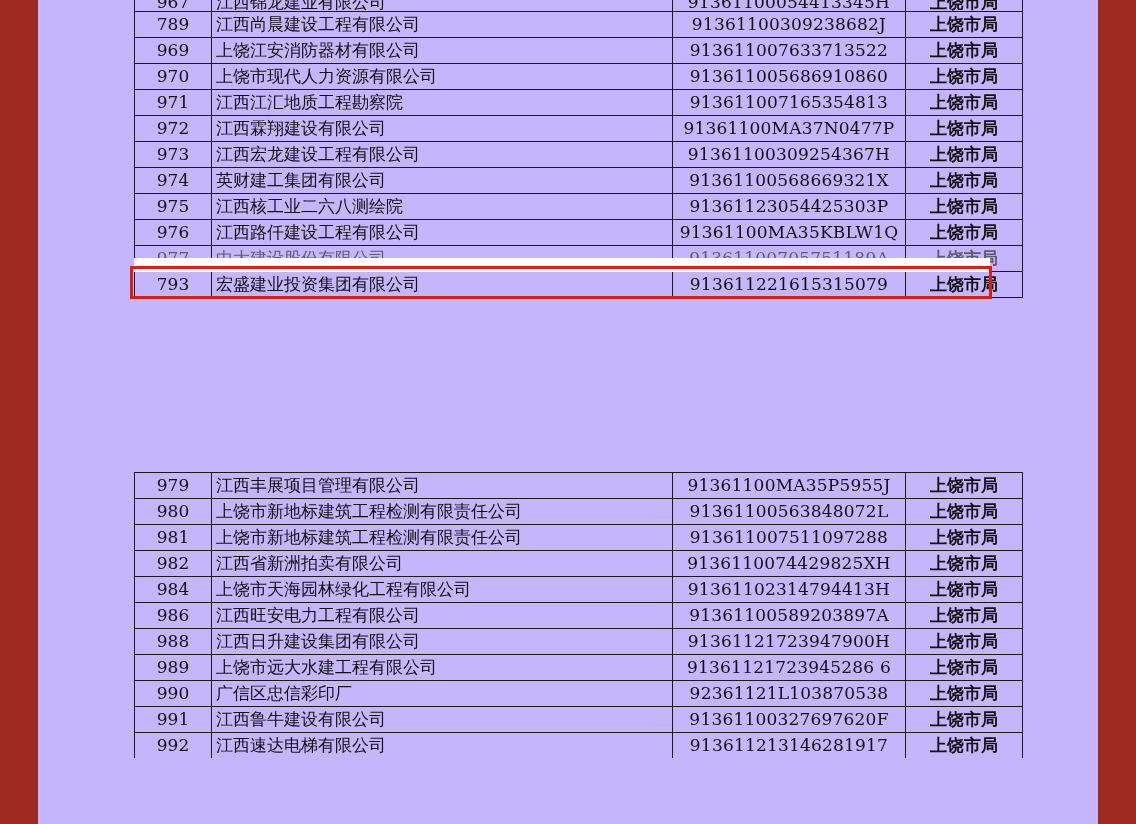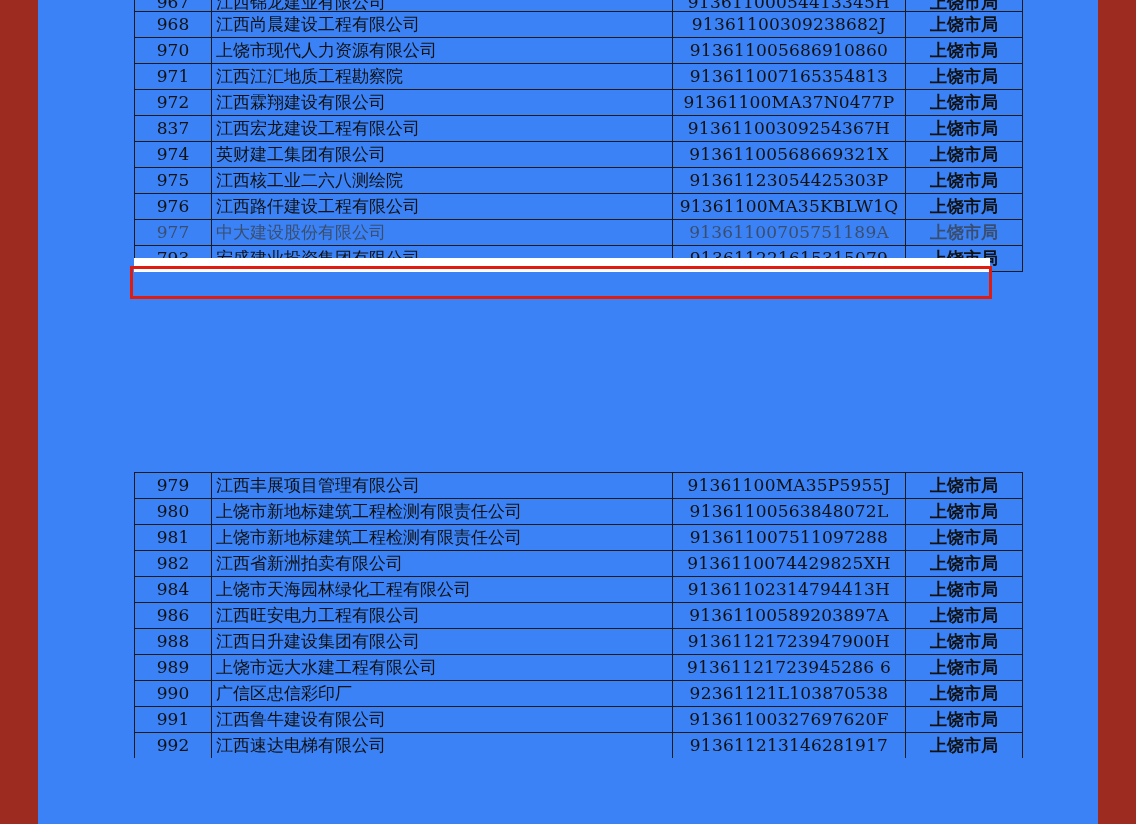--- a/index.html
+++ b/index.html
@@ -24,21 +24,21 @@
   }
   .frame-bar.left  { left: 0; }
   .frame-bar.right { right: 0; }
 
   .page {
     position: absolute;
     left: 38px;
     right: 38px;
     top: 0;
     bottom: 0;
-    background: #3b82f6;
+    background: #c4b5fd;
   }
 
   
   .table-block {
     position: absolute;
     left: 96px;            
     width: 852px;
   }
   #block-top    { top: -8px; }
   #block-bottom { top: 472px; }
@@ -134,23 +134,29 @@
   <div class="table-block" id="block-top">
     <table class="doc-table">
       <tbody id="top-body">
           <tr>
             <td class="c-no">967</td>
             <td class="c-name">江西锦龙建业有限公司</td>
             <td class="c-code">91361100054413345H</td>
             <td class="c-org">上饶市局</td>
           </tr>
           <tr>
-            <td class="c-no">968</td>
+            <td class="c-no">789</td>
             <td class="c-name">江西尚晨建设工程有限公司</td>
             <td class="c-code">91361100309238682J</td>
+            <td class="c-org">上饶市局</td>
+          </tr>
+          <tr>
+            <td class="c-no">969</td>
+            <td class="c-name">上饶江安消防器材有限公司</td>
+            <td class="c-code">913611007633713522</td>
             <td class="c-org">上饶市局</td>
           </tr>
           <tr>
             <td class="c-no">970</td>
             <td class="c-name">上饶市现代人力资源有限公司</td>
             <td class="c-code">913611005686910860</td>
             <td class="c-org">上饶市局</td>
           </tr>
           <tr>
             <td class="c-no">971</td>
@@ -158,21 +164,21 @@
             <td class="c-code">913611007165354813</td>
             <td class="c-org">上饶市局</td>
           </tr>
           <tr>
             <td class="c-no">972</td>
             <td class="c-name">江西霖翔建设有限公司</td>
             <td class="c-code">91361100MA37N0477P</td>
             <td class="c-org">上饶市局</td>
           </tr>
           <tr>
-            <td class="c-no">837</td>
+            <td class="c-no">973</td>
             <td class="c-name">江西宏龙建设工程有限公司</td>
             <td class="c-code">91361100309254367H</td>
             <td class="c-org">上饶市局</td>
           </tr>
           <tr>
             <td class="c-no">974</td>
             <td class="c-name">英财建工集团有限公司</td>
             <td class="c-code">91361100568669321X</td>
             <td class="c-org">上饶市局</td>
           </tr>

